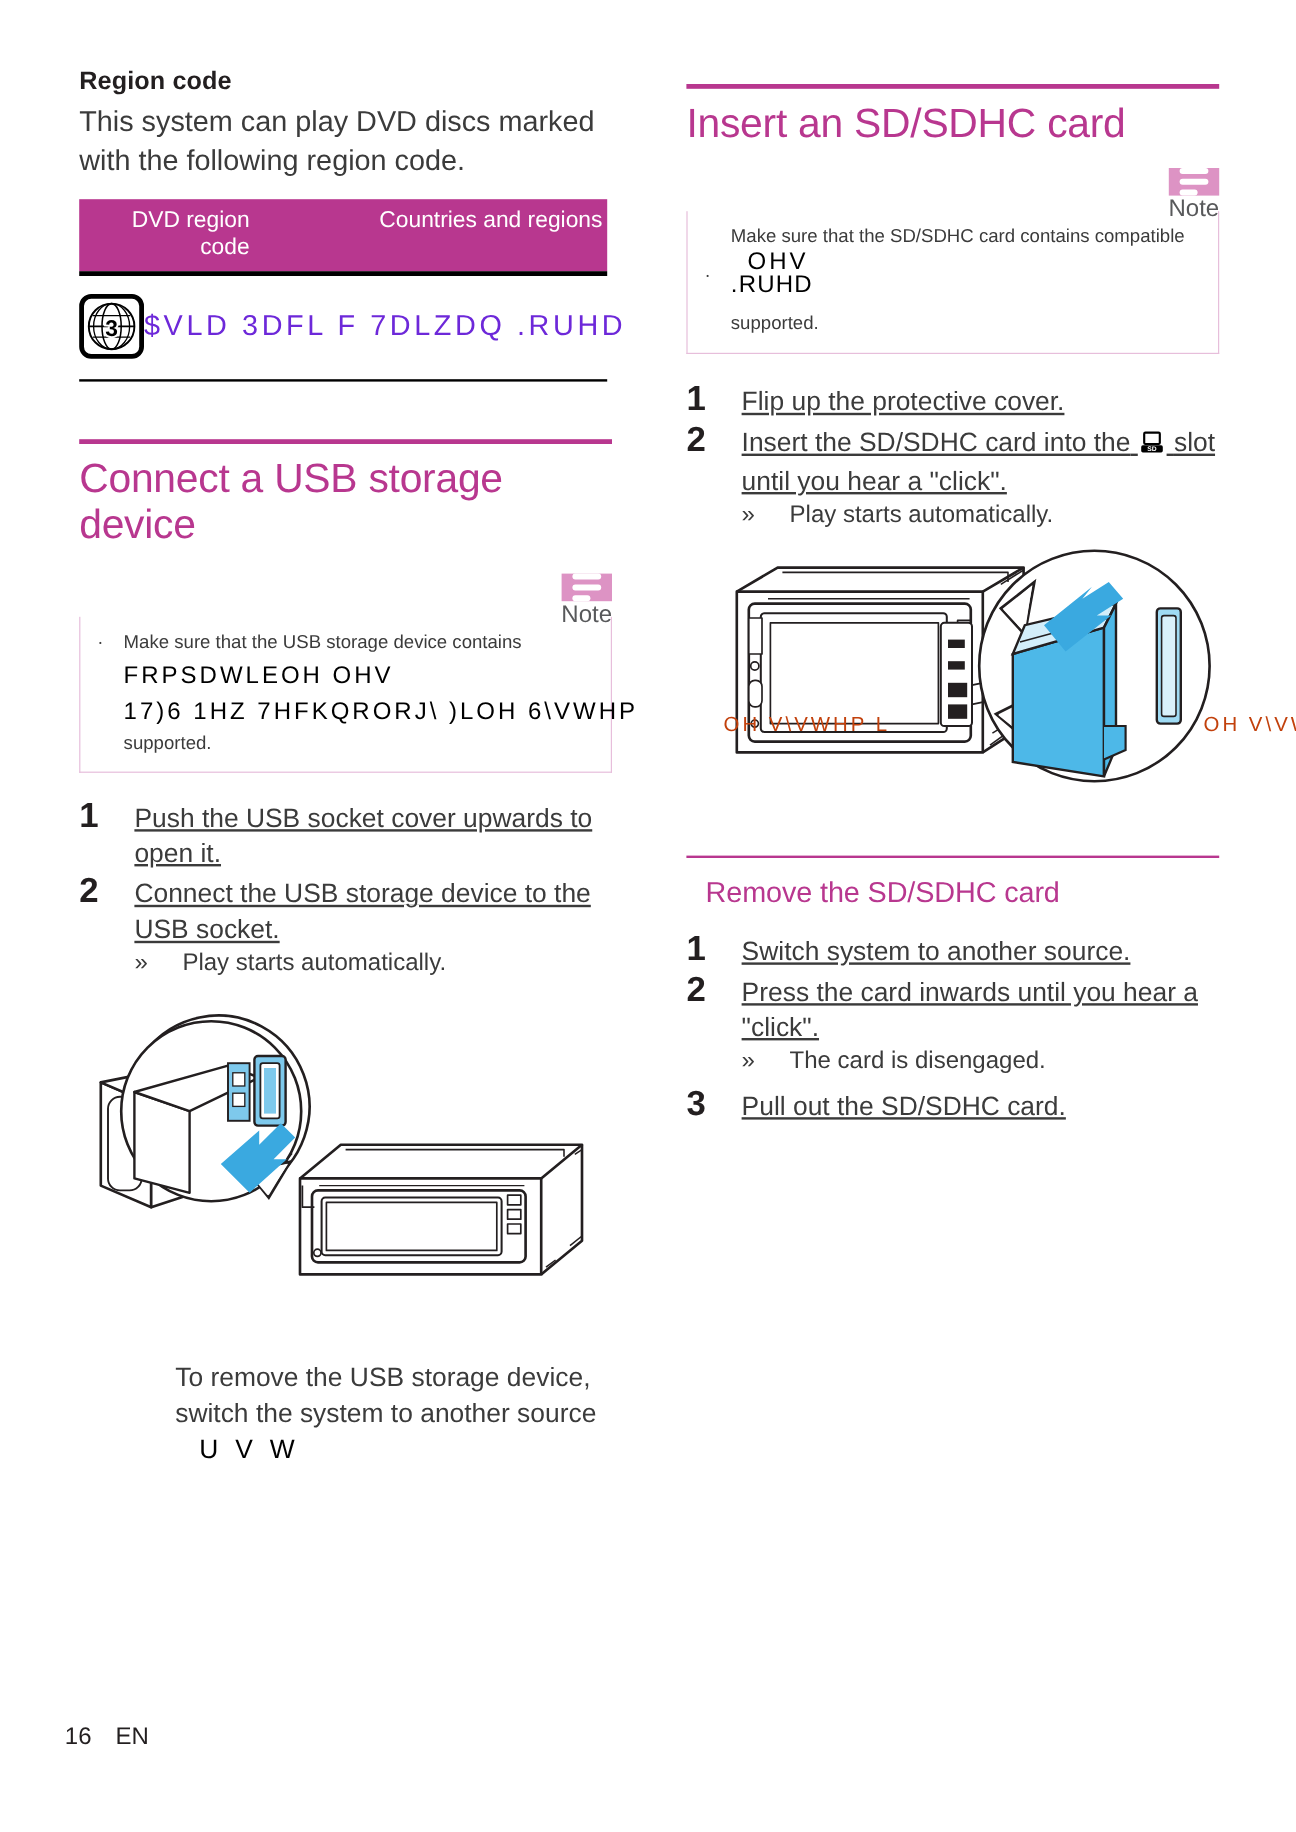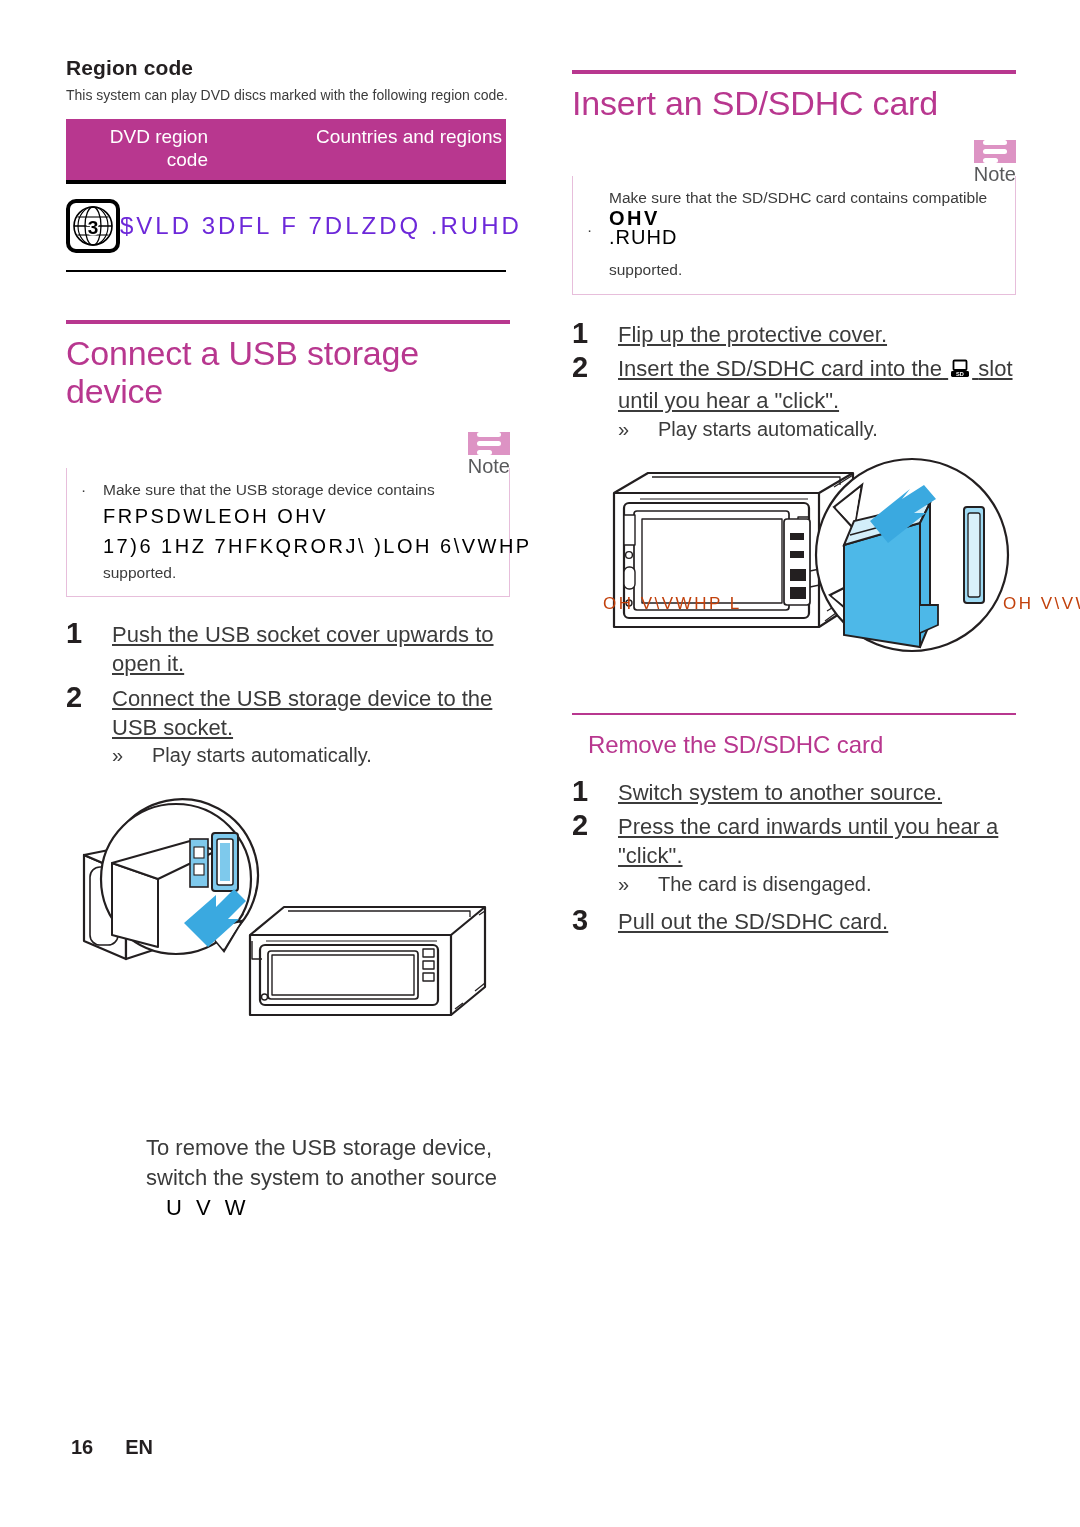--- a/index.html
+++ b/index.html
@@ -37,21 +37,21 @@
 
   
   .sub-head {
     font-size: 21px;
     font-weight: bold;
     color: #231f20;
     letter-spacing: 0.1px;
     margin: 0 0 6px 0;
   }
   .body-text {
-    font-size: 14px;
+    font-size: 24px;
     line-height: 1.37;
     color: #3b3b3b;
     font-weight: 300;
     margin: 0;
   }
   .h1-rule {
     height: 4px;
     background: #b8378f;
     width: 100%;
     margin-bottom: 10px;
@@ -258,27 +258,27 @@
     font-size: 22px;
     letter-spacing: 4px;
     color: #000;
     padding-left: 20px;
     display: block;
   }
 
   
   .footer {
     position: absolute;
-    left: 71px;
+    left: 54px;
     top: 1436px;
     font-size: 20px;
     color: #231f20;
     display: flex;
-    gap: 32px;
-    font-weight: 700;
+    gap: 20px;
+    font-weight: 400;
   }
 
   
   .bleed {
     position: absolute;
     white-space: nowrap;
     font-size: 17px;
     letter-spacing: 2.5px;
     color: #c2410c;
     font-weight: 300;
@@ -441,21 +441,21 @@
           <div class="note-icon">
             <i></i>
               <i></i>
               <i></i>
           </div>
           <div class="note-label">Note</div>
         </div>
         <div class="note-body" style="min-height:84px;">
           <span class="bullet-dot" style="top:42px;">·</span>
           <span class="line-wrap">Make sure that the SD/SDHC card contains compatible</span>
-          <span class="garble" style="line-height:0.95;font-weight:bold;">OHV</span>
+          <span class="garble" style="margin-left:14px;line-height:0.95;">OHV</span>
           <span class="garble" style="position:relative;top:-6px;letter-spacing:1px;">.RUHD</span>
           <span>supported.</span>
         </div>
       </div>
 
       <div class="steps" style="margin-top:22px;">
         <div class="step">
           <div class="step-num">1</div>
           <div class="step-text">Flip up the protective cover.</div>
         </div>

